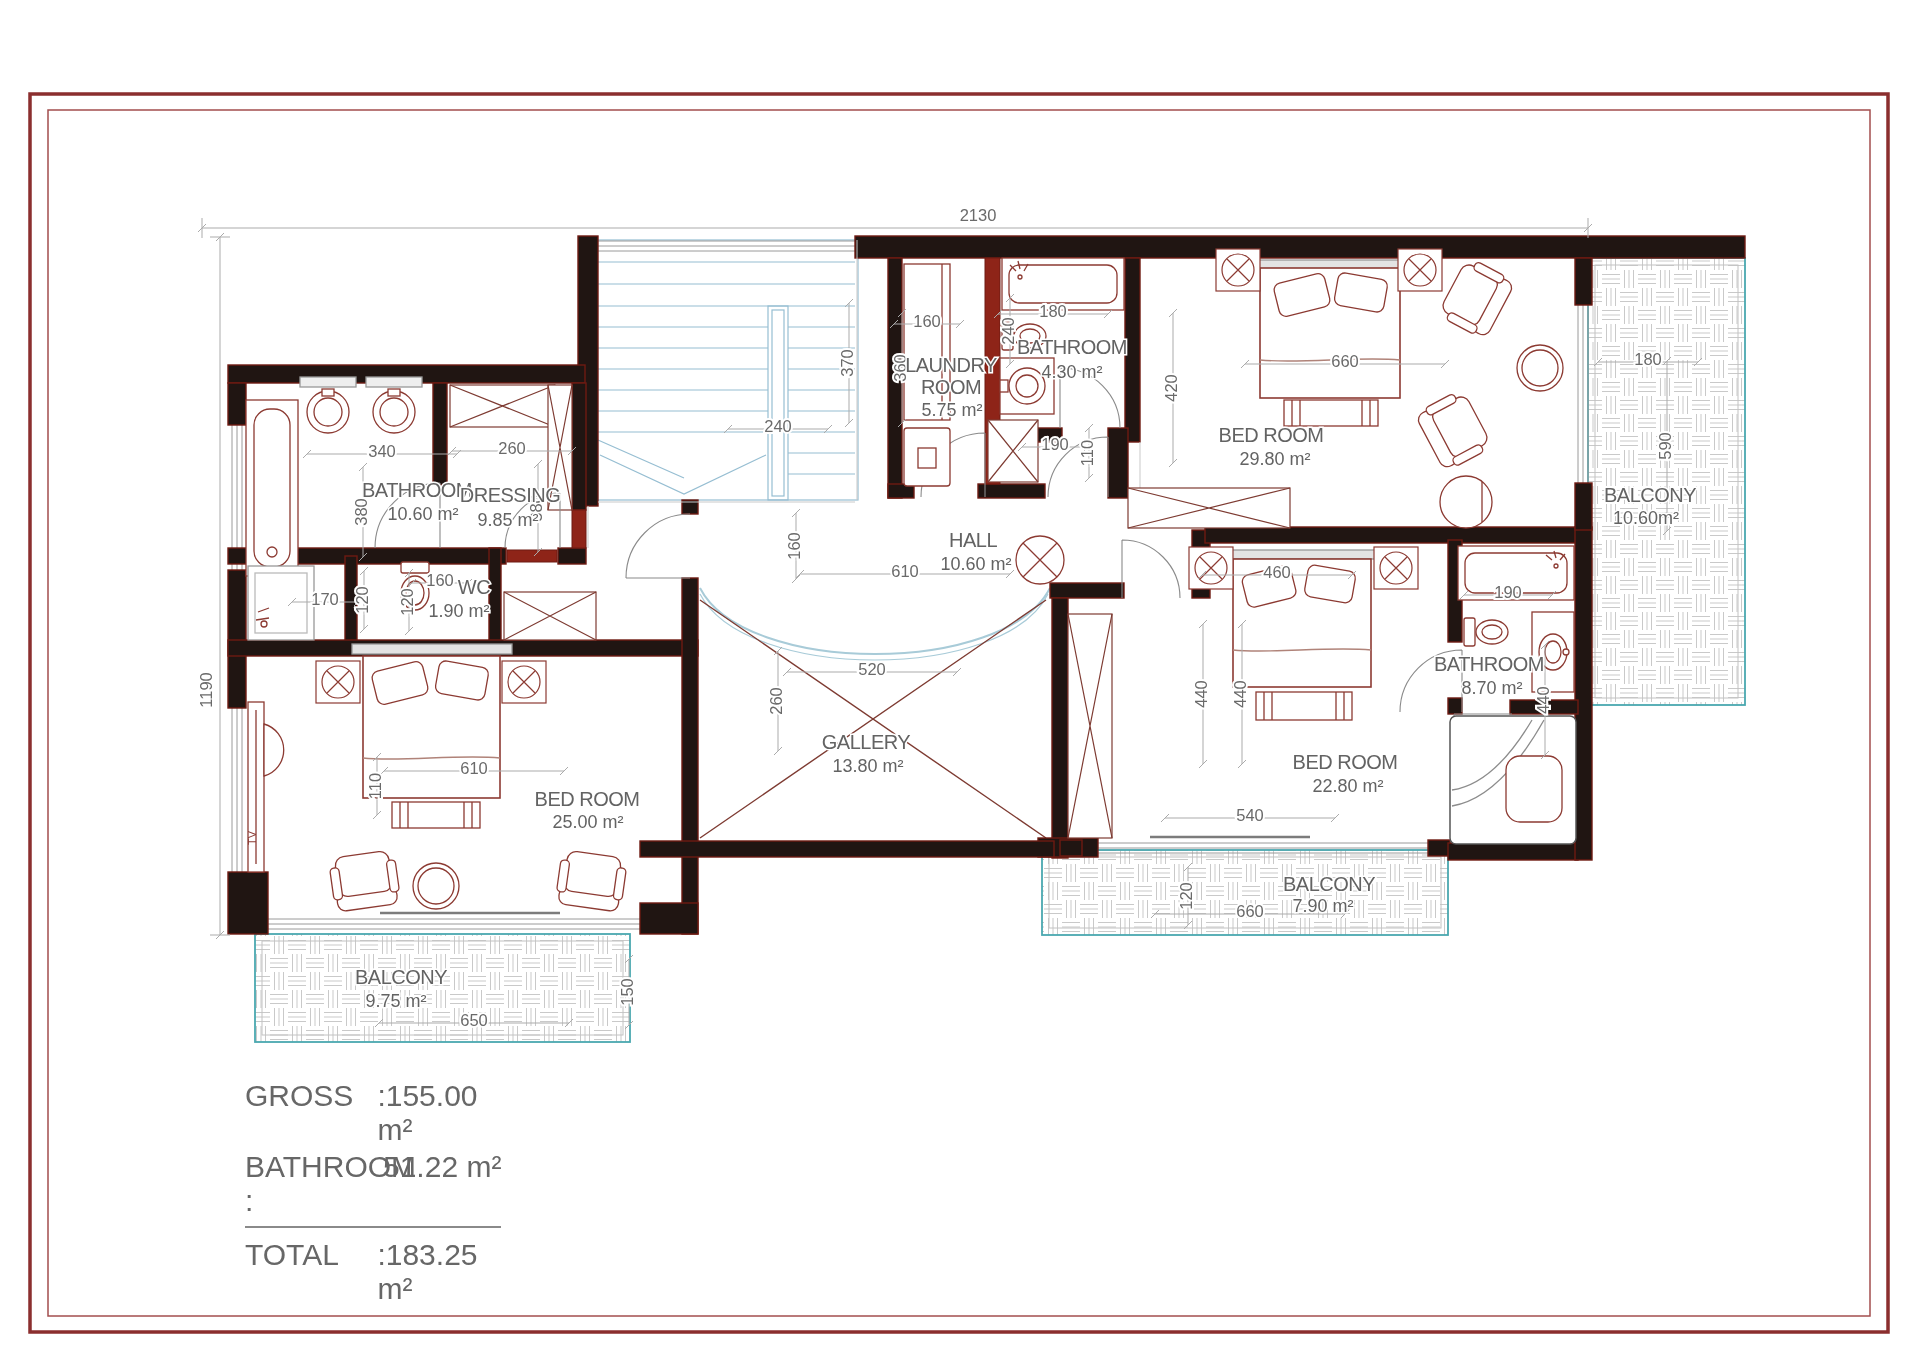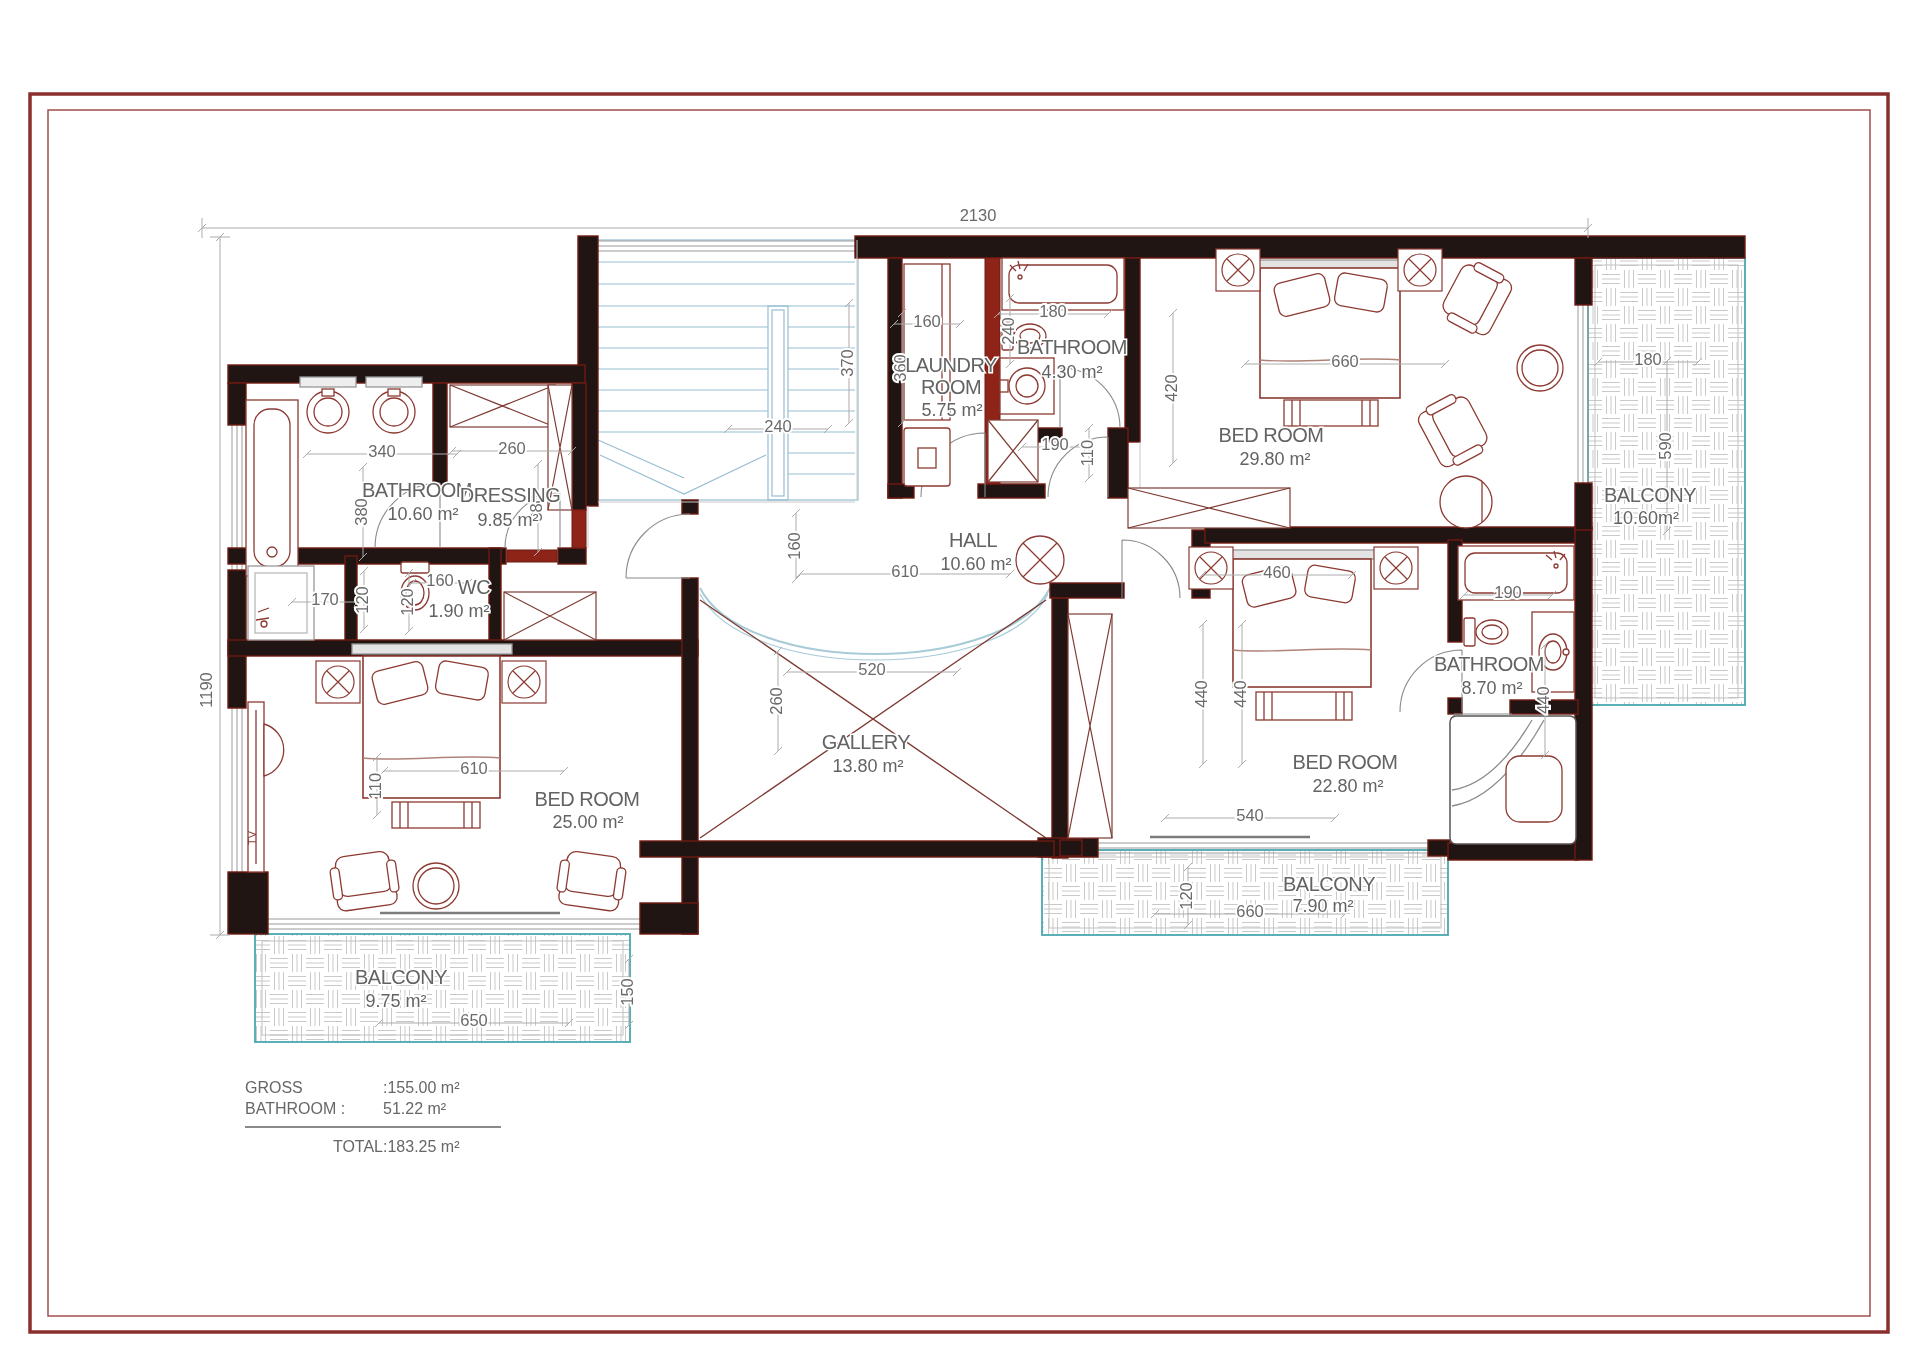--- a/index.html
+++ b/index.html
@@ -7,25 +7,25 @@
         font-family:"Liberation Sans",sans-serif;}
   svg text{font-family:"Liberation Sans",sans-serif;}
   .dml{stroke:#ababab;stroke-width:1;fill:none;}
   .dimtext{font-size:16.5px;fill:#6a6a6a;text-anchor:middle;dominant-baseline:middle;
            paint-order:stroke;stroke:#ffffff;stroke-width:4px;}
   .roomtext{font-size:20px;fill:#636363;text-anchor:middle;dominant-baseline:middle;
             paint-order:stroke;stroke:#ffffff;stroke-width:3px;letter-spacing:-.5px;}
   .areatext{font-size:18px;fill:#636363;text-anchor:middle;dominant-baseline:middle;
             paint-order:stroke;stroke:#ffffff;stroke-width:3px;}
   .tvtext{font-size:11px;fill:#8c3a32;text-anchor:middle;}
-  .summary{position:absolute;left:245px;top:1076px;width:270px;color:#676767;font-size:16px;}
+  .summary{position:absolute;left:245px;top:1076px;width:270px;color:#676767;font-size:30px;}
   .srow{display:flex;margin:3px 0;}
   .srow .lab{width:138px;}
   .sdivider{border-top:2px solid #8a8a8a;width:256px;margin:8px 0 10px 0;}
-  .total{margin-top:6px;text-align:right;}
+  .total{margin-top:6px;}
   .plan-title{position:absolute;left:1292px;top:1146px;font-size:39px;color:#7a7a7a;
               letter-spacing:0;white-space:nowrap;}
 </style>
 </head>
 <body>
 
 <div class="page">
 
 <svg id="plan" width="1920" height="1357" viewBox="0 0 1920 1357">
   <defs>

